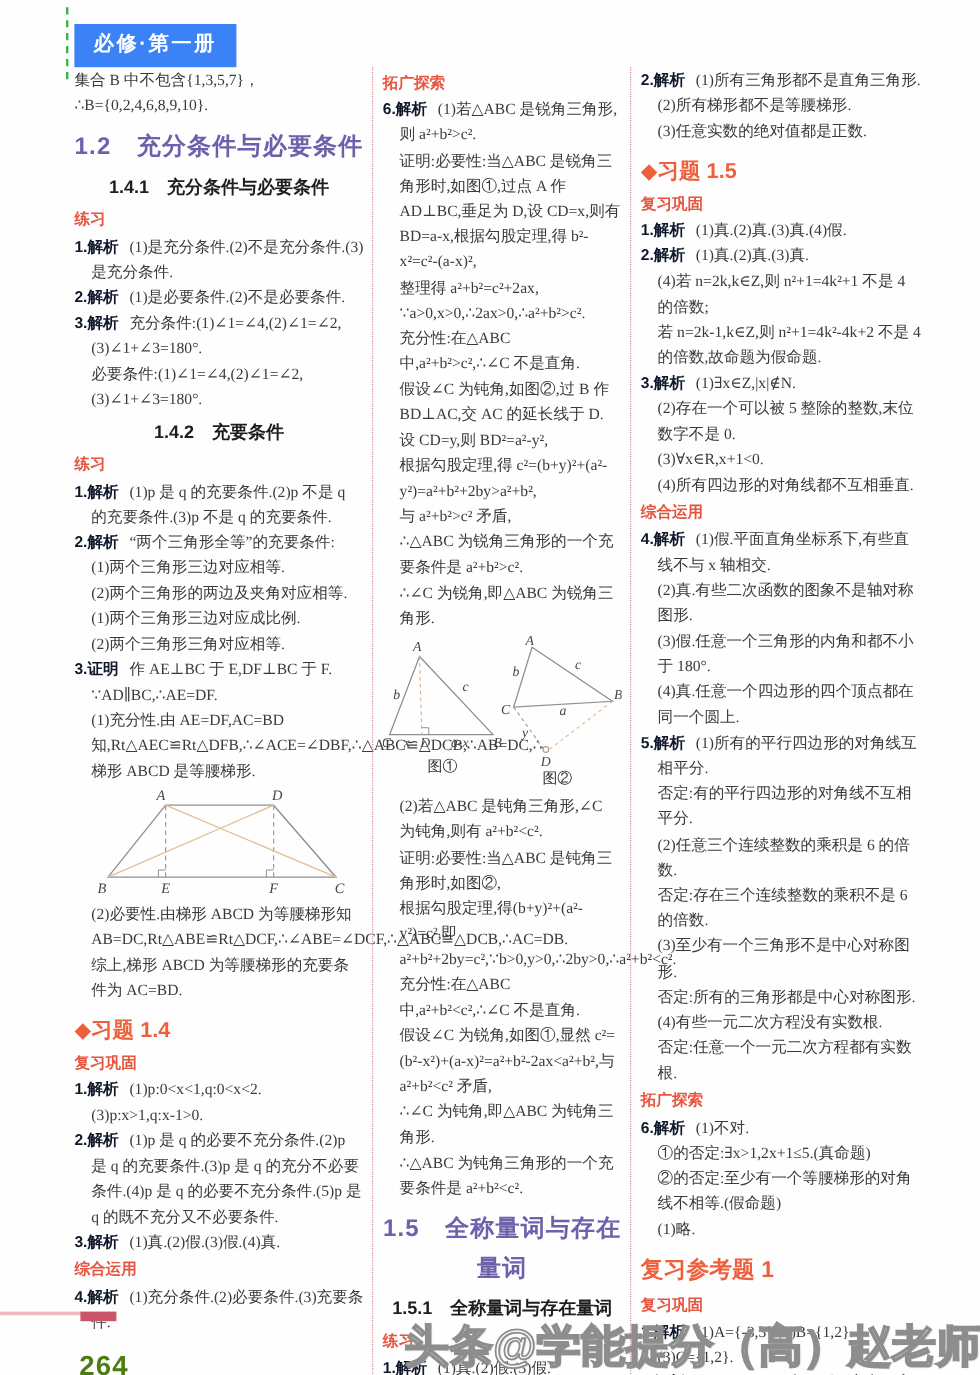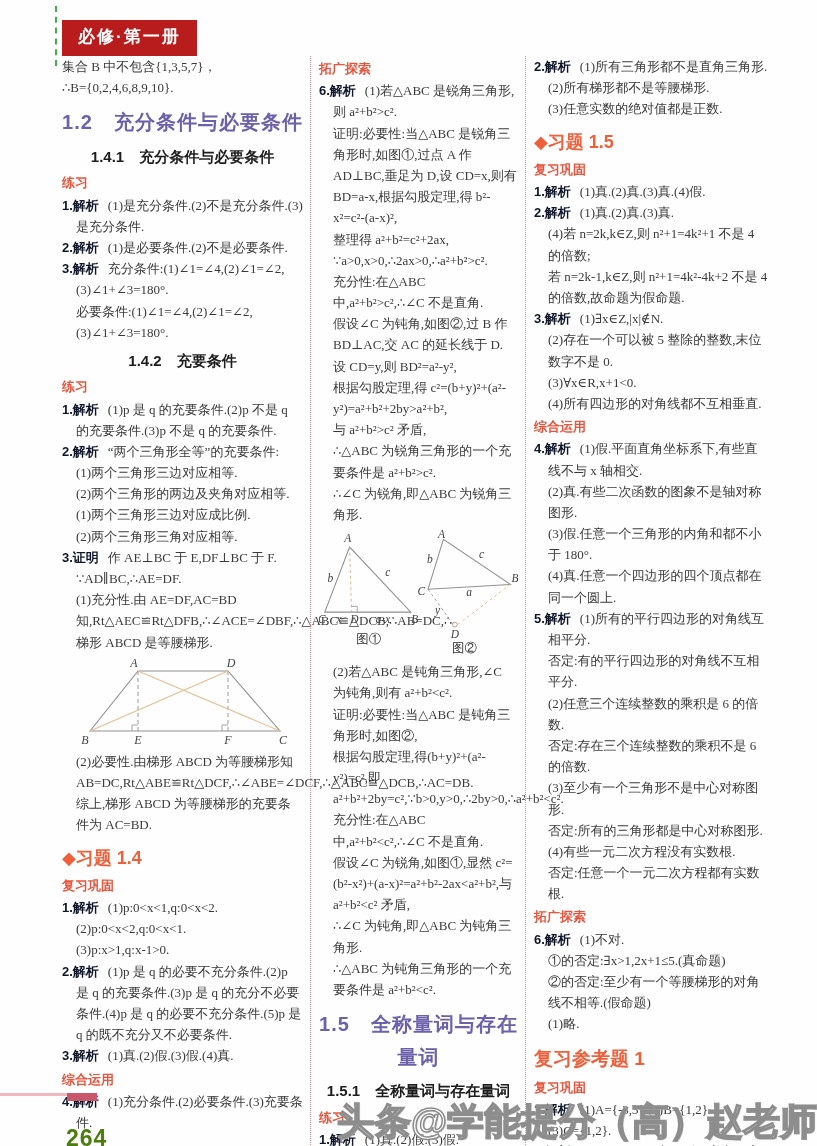--- a/index.html
+++ b/index.html
@@ -1,19 +1,19 @@
 <!DOCTYPE html>
 <html><head>
 <meta charset="utf-8">
 <style>
   html,body{margin:0;padding:0;background:#ffffff;}
   .sheet{position:relative;width:817px;height:1146px;background:#fefefe;overflow:hidden;
          font-family:"Liberation Serif","DejaVu Serif",serif;color:#3a3a3a;font-size:13px;line-height:1.63;}
   
-  .tab{position:absolute;top:20px;left:62px;background:#b91c1c;color:#fff;
+  .tab{position:absolute;top:20px;left:62px;background:#3b82f6;color:#fff;
        font-family:"Liberation Sans","DejaVu Sans",sans-serif;font-weight:bold;font-size:17px;
        padding:3px 16px 5px 16px;letter-spacing:2px;}
   .tab:before{content:"";position:absolute;left:-7px;top:-14px;bottom:-10px;border-left:2px dashed #3bb44a;}
   
   .cols{position:absolute;top:56px;left:62px;display:flex;align-items:stretch;}
   .col1{width:241px;}
   .col2{width:199px;}
   .col3{width:234px;}
   .divider{width:1px;border-left:1px dotted #dc9090;margin:0 7px;}
   
@@ -88,21 +88,20 @@
             <text x="70" y="89" text-anchor="middle" class="figlab">E</text>
             <text x="160" y="89" text-anchor="middle" class="figlab">F</text>
             <text x="215" y="89" text-anchor="middle" class="figlab">C</text>
           </svg>
         </div>
         <div class="cont">(2)必要性.由梯形 ABCD 为等腰梯形知 AB=DC,Rt△ABE≌Rt△DCF,∴∠ABE=∠DCF,∴△ABC≌△DCB,∴AC=DB.</div>
         <div class="cont">综上,梯形 ABCD 为等腰梯形的充要条件为 AC=BD.</div>
         <div class="hx">◆习题 1.4</div>
         <div class="slabel">复习巩固</div>
         <div class="item"><span class="inum">1.解析</span>(1)p:0&lt;x&lt;1,q:0&lt;x&lt;2.</div>
-        <div class="cont">(2)p:0&lt;x&lt;2,q:0&lt;x&lt;1.</div>
         <div class="cont">(3)p:x&gt;1,q:x-1&gt;0.</div>
         <div class="item"><span class="inum">2.解析</span>(1)p 是 q 的必要不充分条件.(2)p 是 q 的充要条件.(3)p 是 q 的充分不必要条件.(4)p 是 q 的必要不充分条件.(5)p 是 q 的既不充分又不必要条件.</div>
         <div class="item"><span class="inum">3.解析</span>(1)真.(2)假.(3)假.(4)真.</div>
         <div class="slabel">综合运用</div>
         <div class="item"><span class="inum">4.解析</span>(1)充分条件.(2)必要条件.(3)充要条件.</div>
       </div>
     <div class="divider"></div>
     <div class="col2">
         <div class="slabel">拓广探索</div>
         <div class="item"><span class="inum">6.解析</span>(1)若△ABC 是锐角三角形,则 a²+b²&gt;c².</div>

